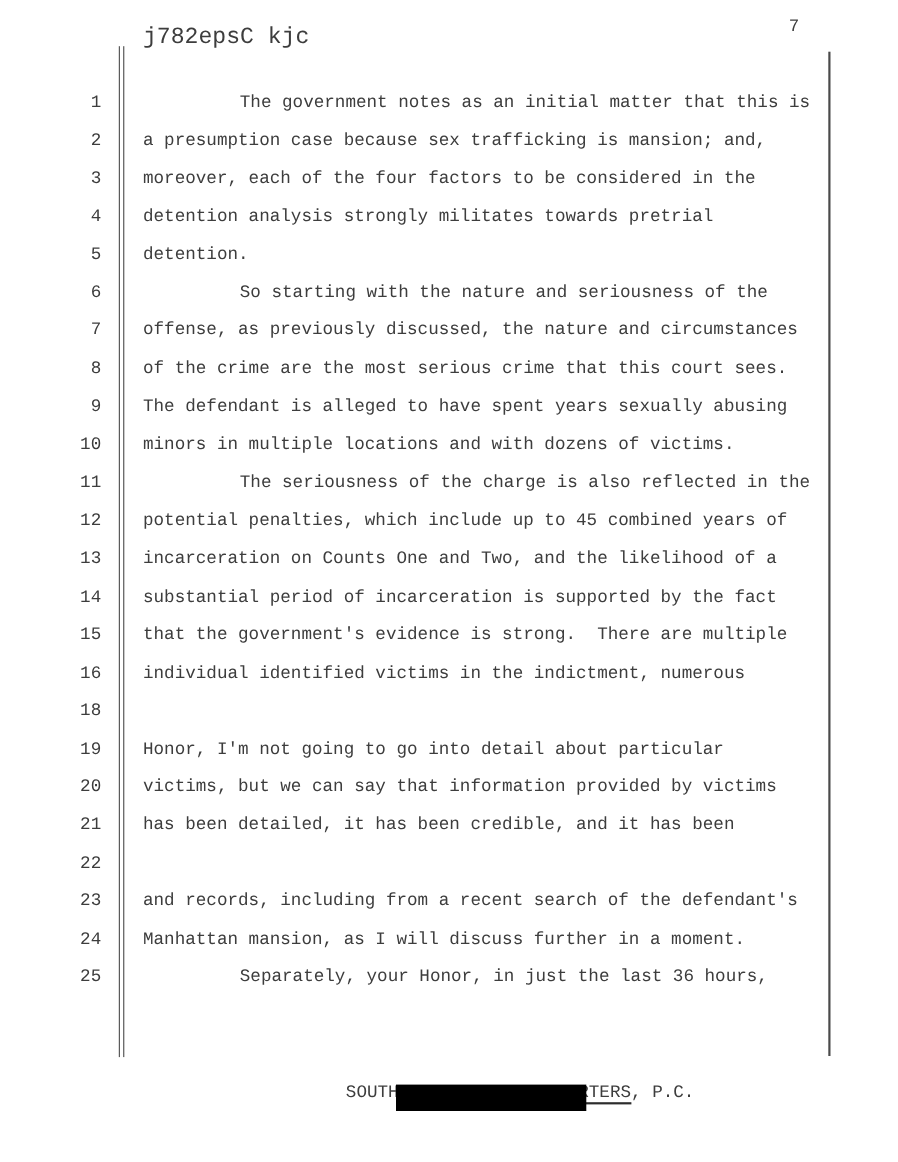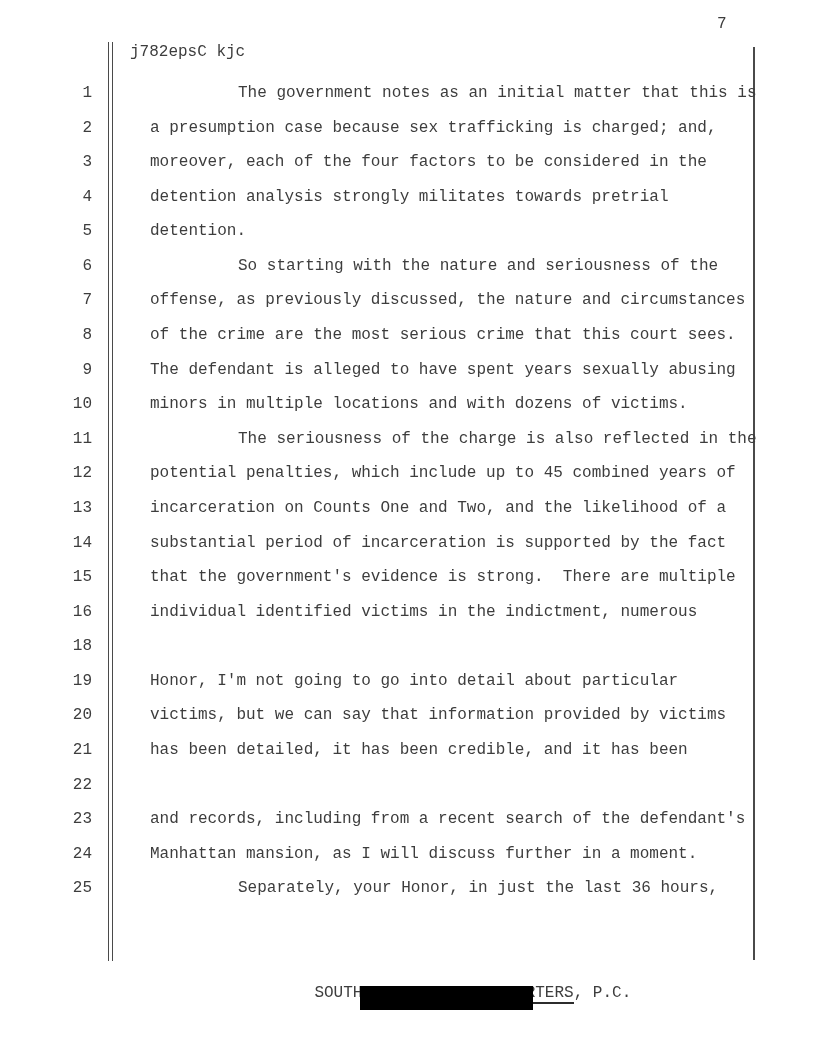--- a/index.html
+++ b/index.html
@@ -14,23 +14,23 @@
   }
   .page-number {
     position: absolute;
     top: 16px;
     left: 717px;
     font-size: 16px;
     line-height: 1;
   }
   .header-id {
     position: absolute;
-    top: 44px;
+    top: 24px;
     left: 130px;
-    font-size: 16px;
+    font-size: 21px;
     line-height: 1;
     white-space: pre;
   }
   .rule-left {
     position: absolute;
     top: 42px;
     left: 108px;
     height: 919px;
     width: 3px;
     border-left: 1.5px solid #4a4a4a;
@@ -56,21 +56,21 @@
     line-height: 34.58px;
     font-size: 16px;
   }
   .line-num {
     flex: 0 0 92px;
     width: 92px;
     text-align: right;
     white-space: pre;
   }
   .line-text {
-    margin-left: 58px;
+    margin-left: 38px;
     white-space: pre;
   }
   .line-text.indent {
     padding-left: 88px;
   }
   .footer-line {
     position: absolute;
     top: 969px;
     left: 276px;
     font-size: 16px;
@@ -103,21 +103,21 @@
   <div class="rule-right"></div>
 
   <div class="body-lines" id="transcript-body">
     <div class="line-row">
       <span class="line-num">1</span>
       <span class="line-text indent">The government notes as an initial matter that this is</span>
     </div>
 
     <div class="line-row">
       <span class="line-num">2</span>
-      <span class="line-text">a presumption case because sex trafficking is charged; and,</span>
+      <span class="line-text">a presumption case because sex trafficking is mansion; and,</span>
     </div>
 
     <div class="line-row">
       <span class="line-num">3</span>
       <span class="line-text">moreover, each of the four factors to be considered in the</span>
     </div>
 
     <div class="line-row">
       <span class="line-num">4</span>
       <span class="line-text">detention analysis strongly militates towards pretrial</span>

